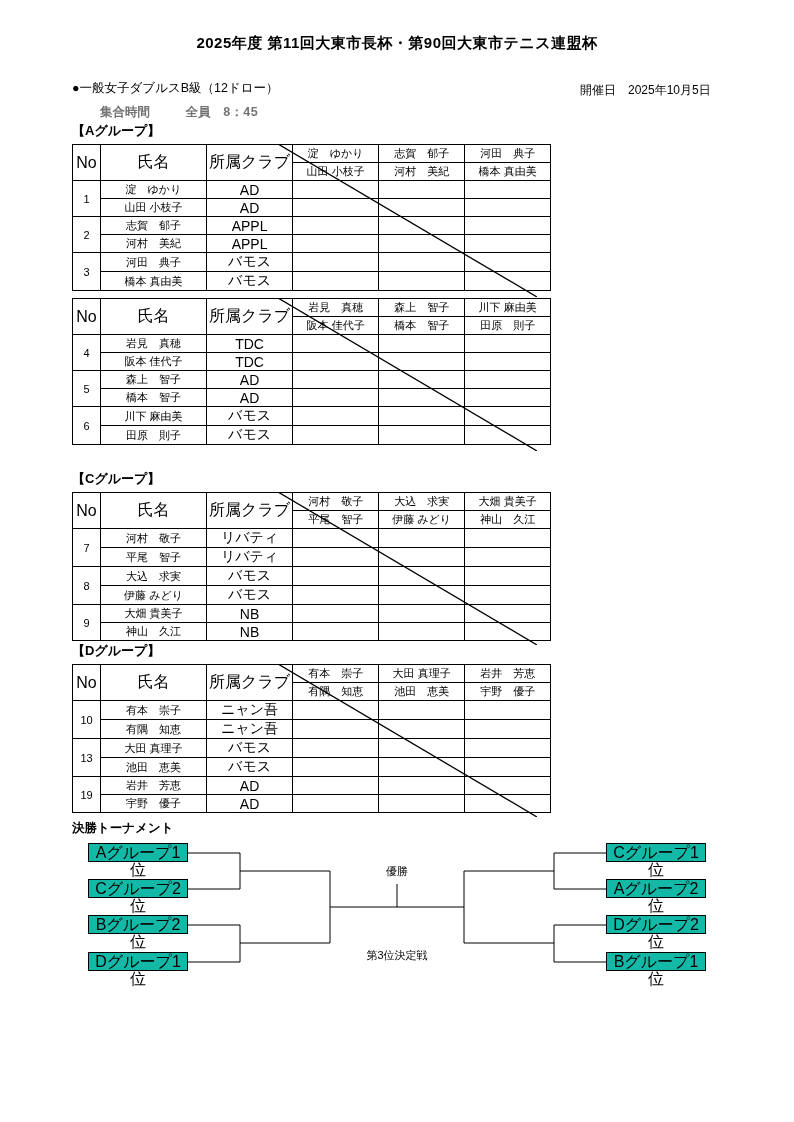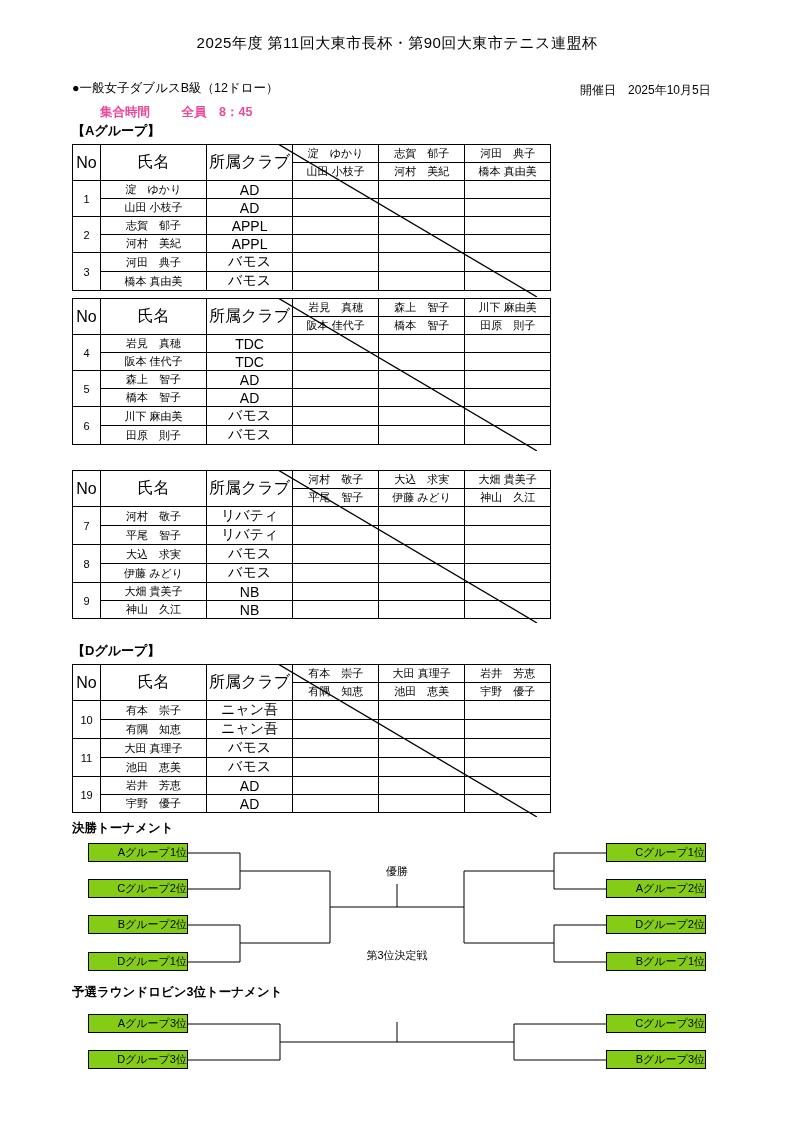--- a/index.html
+++ b/index.html
@@ -1,48 +1,48 @@
 <!DOCTYPE html>
 <html><head>
 <meta charset="utf-8">
 <style>
   *{box-sizing:border-box;margin:0;padding:0}
   html,body{background:#fff}
   body{font-family:"Liberation Sans","DejaVu Sans",sans-serif;color:#000}
   .page{position:relative;width:794px;height:1122px;background:#fff;overflow:hidden}
   .abs{position:absolute}
-  .title{position:absolute;left:0;top:34px;width:794px;text-align:center;font-size:15px;font-weight:normal;letter-spacing:.5px}
+  .title{position:absolute;left:0;top:34px;width:794px;text-align:center;font-size:15px;font-weight:bold;letter-spacing:.5px}
   .event-title{position:absolute;left:72px;top:80px;font-size:12.5px;font-weight:normal}
   .event-date{position:absolute;left:580px;top:82px;font-size:12px}
   .meeting{position:absolute;left:100px;top:104px;font-size:12.5px;font-weight:bold;color:#d80000}
   .meeting .val{margin-left:28px}
   .group{position:absolute;left:72px}
   .gtitle{font-size:13px;font-weight:bold;margin-bottom:4px}
   .gtable{position:relative}
   table.rr{border-collapse:collapse;table-layout:fixed}
   .rr td{border:1px solid #000;height:18px;font-size:11px;text-align:center;vertical-align:middle;padding:0 2px;white-space:nowrap;overflow:hidden}
   .rr td.ccell{font-size:14px}
   .rr td.hcell{font-size:16px}
   .diag{position:absolute;left:206px;top:0;pointer-events:none}
   .sec-title{position:absolute;font-size:12.5px;font-weight:bold}
   .blines{position:absolute;left:0;top:0}
-  .bbox{position:absolute;width:100px;height:19px;border:1px solid #000;background:#84cc16;font-size:11px;line-height:17px;text-align:right}
+  .bbox{position:absolute;width:100px;height:19px;border:1px solid #000;background:#14b8a6;font-size:16px;line-height:17px;text-align:center}
   .blabel{position:absolute;font-size:11px;text-align:center}
 </style>
 </head>
 <body>
 
 <div class="page">
 
   <h1 class="title">2025年度 第11回大東市長杯・第90回大東市テニス連盟杯</h1>
 
   <div class="event-title">●一般女子ダブルスB級（12ドロー）</div>
   <div class="event-date">開催日　2025年10月5日</div>
 
-  <div class="meeting" style="color: #ec4899;">
+  <div class="meeting" style="color: #737373; font-family: Liberation Mono, monospace;">
     <span class="lbl">集合時間</span>
     <span class="val">全員　8：45</span>
   </div>
 
   <section class="group" style="top:122px">
     <div class="gtitle">【Aグループ】</div>
     <div class="gtable">
         <table class="rr">
           <colgroup>
             <col style="width: 28px;">
@@ -191,20 +191,21 @@
             </tr>
           </tbody>
         </table>
         <svg class="diag" width="259" height="153" viewBox="0 0 259 153">
           <line x1="0" y1="0" x2="259" y2="153" stroke="#000" stroke-width="1.3"></line>
         </svg>
       </div>
   </section>
 
   <section class="group" style="top:470px">
+    <div class="gtitle">【Cグループ】</div>
     <div class="gtable">
         <table class="rr">
           <colgroup>
             <col style="width: 28px;">
             <col style="width: 106px;">
             <col style="width: 72px;">
             <col style="width: 86px;">
             <col style="width: 86px;">
             <col style="width: 86px;">
           </colgroup>
@@ -310,21 +311,21 @@
               <td class="mcell"></td>
             </tr>
             <tr>
               <td class="pcell">有隅　知恵</td>
               <td class="ccell">ニャン吾</td>
               <td class="mcell"></td>
               <td class="mcell"></td>
               <td class="mcell"></td>
             </tr>
             <tr>
-              <td class="ncell" rowspan="2">11</td>
+              <td class="ncell" rowspan="2">13</td>
               <td class="pcell">大田 真理子</td>
               <td class="ccell">バモス</td>
               <td class="mcell"></td>
               <td class="mcell"></td>
               <td class="mcell"></td>
             </tr>
             <tr>
               <td class="pcell">池田　恵美</td>
               <td class="ccell">バモス</td>
               <td class="mcell"></td>
@@ -370,26 +371,14 @@
     <div class="bbox" style="left:88px;top:95px">Bグループ2位</div>
     <div class="bbox" style="left:88px;top:132px">Dグループ1位</div>
     <div class="bbox" style="left:606px;top:23px">Cグループ1位</div>
     <div class="bbox" style="left:606px;top:59px">Aグループ2位</div>
     <div class="bbox" style="left:606px;top:95px">Dグループ2位</div>
     <div class="bbox" style="left:606px;top:132px">Bグループ1位</div>
     <div class="blabel" style="left:347px;top:44px;width:100px">優勝</div>
     <div class="blabel" style="left:327px;top:128px;width:140px">第3位決定戦</div>
   </section>
 
-  <section class="abs" style="left:0;top:984px;width:794px;height:110px">
-    <h2 class="sec-title" style="left:72px;top:0">予選ラウンドロビン3位トーナメント</h2>
-    <svg class="blines" width="794" height="110" viewBox="0 0 794 110">
-      <path d="M188 40 H280 M188 76 H280 M280 40 V76 M280 58 H397
-               M606 40 H514 M606 76 H514 M514 40 V76 M514 58 H397
-               M397 58 V38" stroke="#000" fill="none" stroke-width="1"></path>
-    </svg>
-    <div class="bbox" style="left:88px;top:30px">Aグループ3位</div>
-    <div class="bbox" style="left:88px;top:66px">Dグループ3位</div>
-    <div class="bbox" style="left:606px;top:30px">Cグループ3位</div>
-    <div class="bbox" style="left:606px;top:66px">Bグループ3位</div>
-  </section>
 
 </div>
 
 </body></html>

